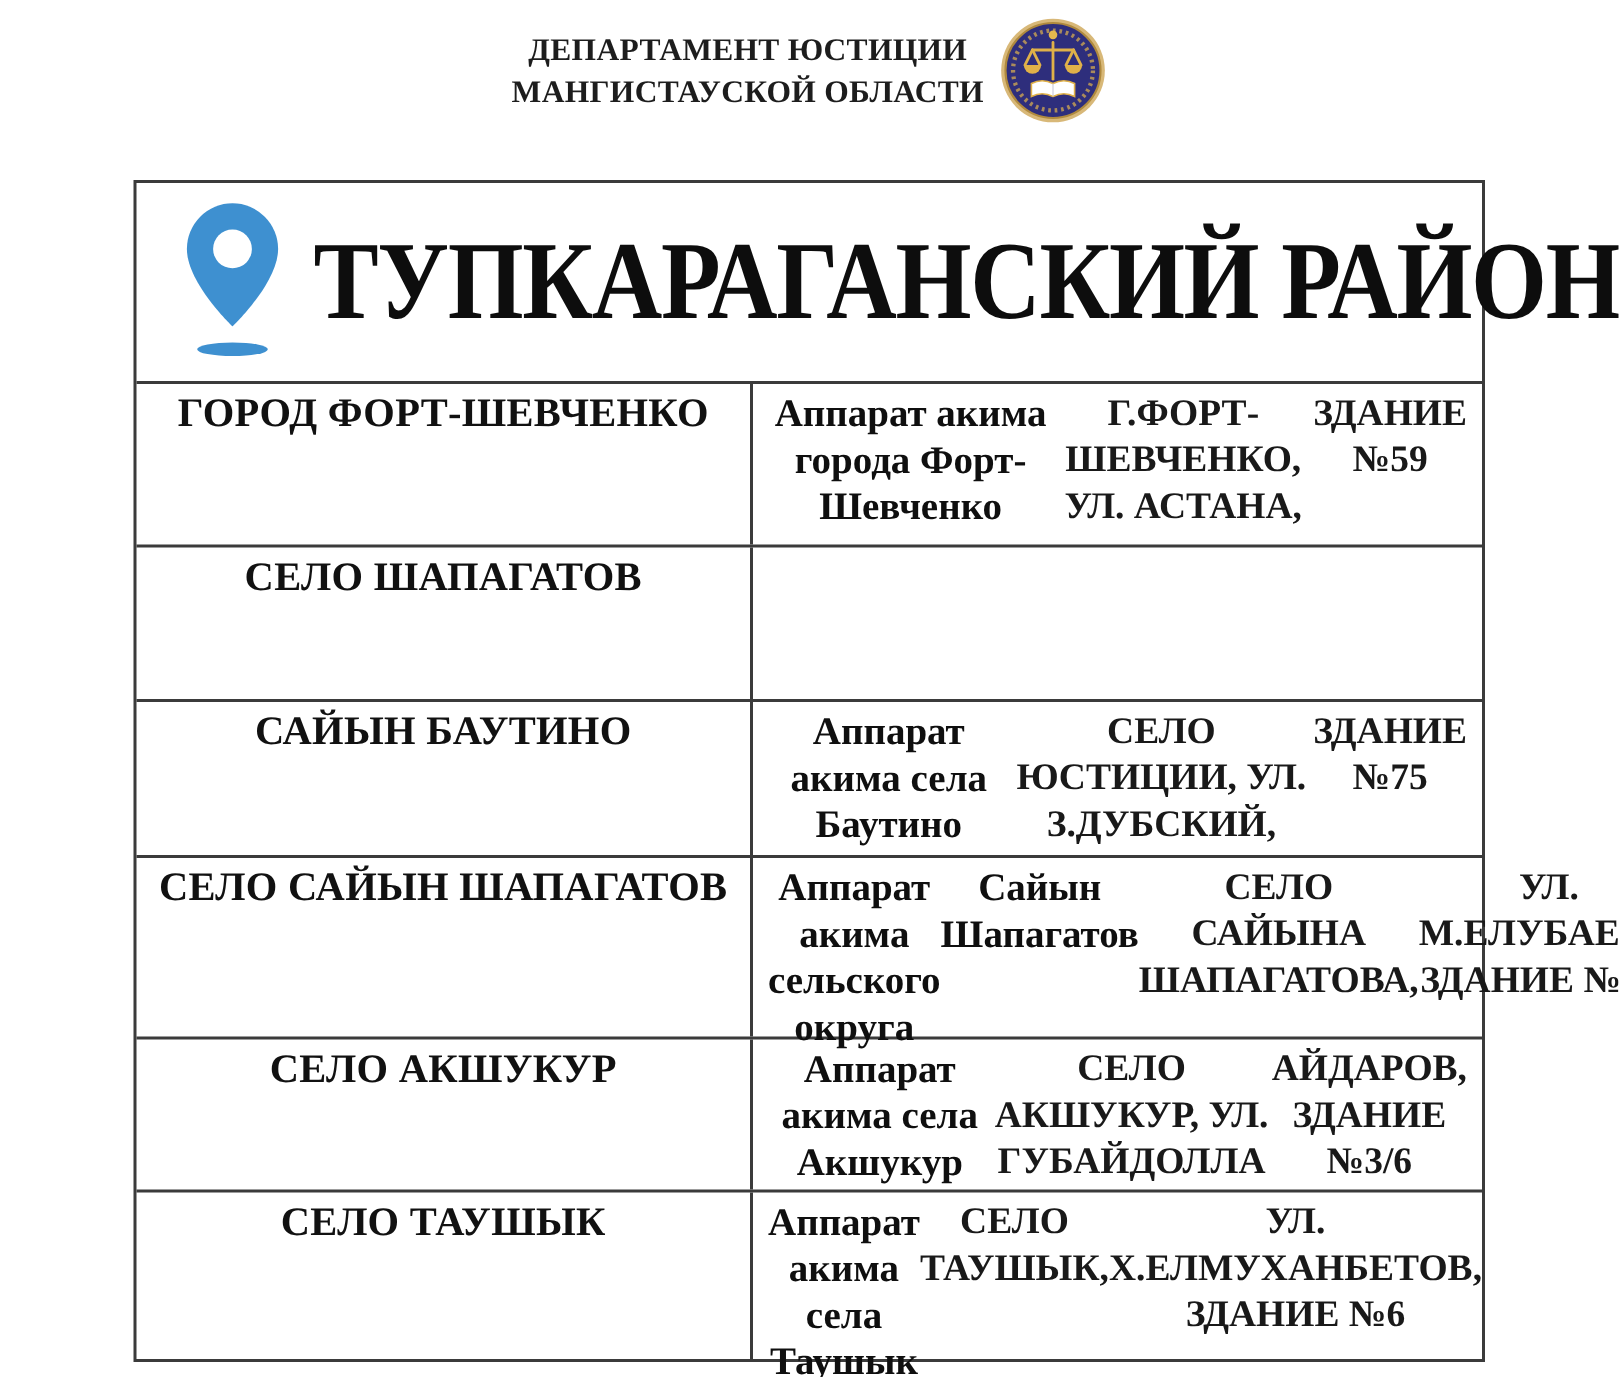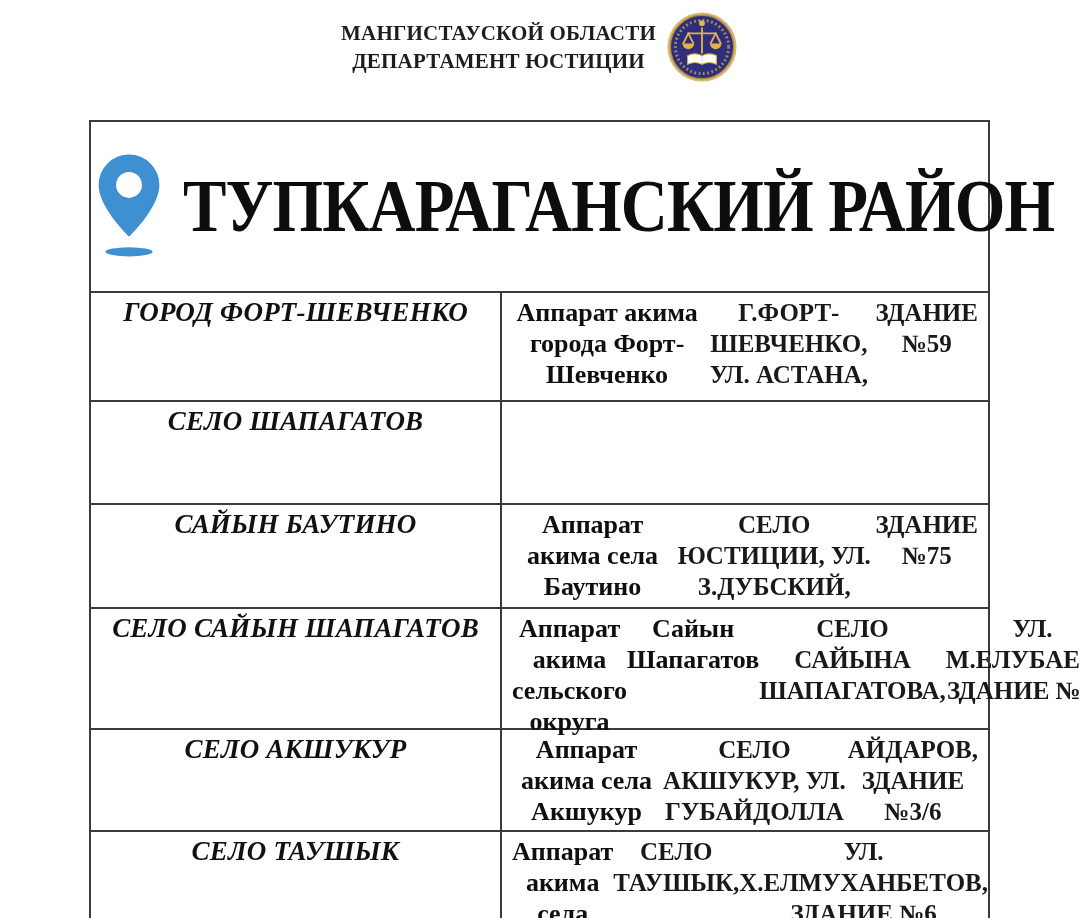--- a/index.html
+++ b/index.html
@@ -30,22 +30,23 @@
 
   
   .district-table {
     position: absolute;
     left: 89px; top: 120px;
     width: 901px;
     border: 2px solid #3b3b3b;
     background: #fff;
   }
   .title-row {
-    height: 171px;
+    height: 134px;
     display: flex; align-items: center;
+    padding-left: 26px;
     border-bottom: 2px solid #3b3b3b;
   }
   .pin-icon { width: 76px; height: 108px; margin-right: 16px; flex: 0 0 auto; }
   .district-title {
     font-size: 74px;
     font-weight: bold;
     letter-spacing: -1px;
     white-space: nowrap;
     transform: scaleX(0.88);
     transform-origin: left center;
@@ -64,21 +65,20 @@
   .cell {
     display: flex; flex-direction: row;
     justify-content: center;
     text-align: center;
     padding: 4px 10px;
   }
   .cell.left {
     width: 411px;
     border-right: 2px solid #3b3b3b;
     flex: 0 0 auto;
-    font-style: italic;
   }
   .cell.right { flex: 1 1 auto; }
 
   .settlement-name {
     font-weight: bold;
     font-size: 27px;
     letter-spacing: 0.2px;
     color: #111;
   }
   .office-line {
@@ -92,22 +92,22 @@
     font-size: 25px;
     line-height: 31px;
     color: #191919;
   }
 </style>
 </head>
 <body>
 
 <div class="header">
   <div class="org-name">
+    <div>ДЕПАРТАМЕНТ ЮСТИЦИИ</div>
     <div>МАНГИСТАУСКОЙ ОБЛАСТИ</div>
-    <div>ДЕПАРТАМЕНТ ЮСТИЦИИ</div>
   </div>
   <svg class="emblem" viewBox="0 0 100 100">
     <circle cx="50" cy="50" r="48" fill="#D8B878"></circle>
     <circle cx="50" cy="50" r="44" fill="#2E2E7C" stroke="#B08A3E" stroke-width="2"></circle>
     <circle cx="50" cy="50" r="37" fill="none" stroke="#C9A352" stroke-width="4" stroke-dasharray="2.5 3.5" opacity="0.8"></circle>
 
     <circle cx="50" cy="17" r="4" fill="#E4B84E"></circle>
 
     <g stroke="#E0B149" fill="none" stroke-width="2.6" stroke-linecap="round">
       <line x1="50" y1="24" x2="50" y2="58"></line>

